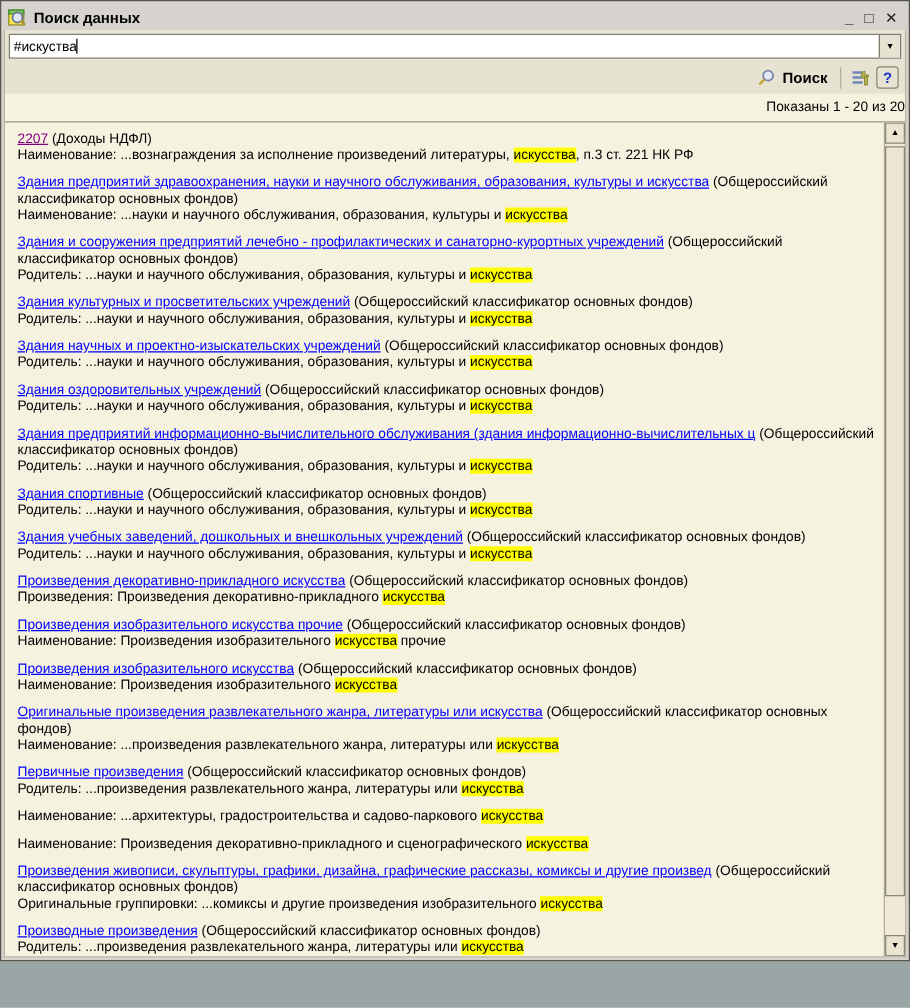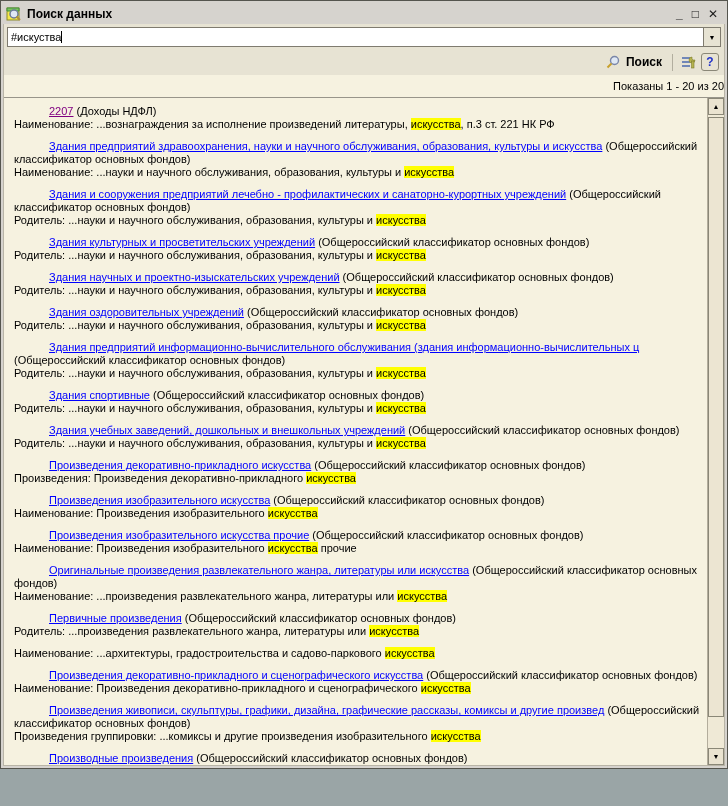--- a/index.html
+++ b/index.html
@@ -29,21 +29,21 @@
   .icon-btn{width:19px;height:19px;display:flex;align-items:center;justify-content:center;}
   .help-btn{width:18px;height:18px;border:1px solid #8a8777;border-radius:3px;
     background:var(--form);display:flex;align-items:center;justify-content:center;
     font-size:12px;font-weight:bold;color:#2233cc;}
   .status-row{flex:0 0 22px;background:var(--cream);display:flex;align-items:center;
     justify-content:flex-end;font-size:11px;color:#000;}
   .results-wrap{flex:1;background:var(--cream);border-top:1px solid #98958a;
     display:flex;overflow:hidden;}
   .results{flex:1;overflow:hidden;padding:7px 6px 0 10px;}
   .result{margin-bottom:9px;font-size:11px;line-height:13px;color:#000;}
-  .rlink{color:var(--link);text-decoration:underline;cursor:pointer;margin-left:35px;}
+  .rlink{color:var(--link);text-decoration:underline;cursor:pointer;}
   .rlink.visited{color:var(--visited);}
   .hl{background:var(--hl);}
   .scrollbar{flex:0 0 17px;background:#efe9d6;border-left:1px solid #b3ad9c;
     display:flex;flex-direction:column;}
   .sb-btn{flex:0 0 17px;border:1px solid #8a8777;background:#eae3d0;
     display:flex;align-items:center;justify-content:center;font-size:7px;color:#000;}
   .sb-thumb{flex:0 0 600px;margin-top:2px;border:1px solid #8a8777;background:#ece5d2;}
   .sb-track{flex:1;}
   svg{display:block;}
 </style>
@@ -147,45 +147,44 @@
           </div>
           <div class="result">
             <div><span class="rlink">Здания учебных заведений, дошкольных и внешкольных учреждений</span> <span>(Общероссийский классификатор основных фондов)</span></div>
             <div><span>Родитель: ...науки и научного обслуживания, образования, культуры и </span><span class="hl">искусства</span></div>
           </div>
           <div class="result">
             <div><span class="rlink">Произведения декоративно-прикладного искусства</span> <span>(Общероссийский классификатор основных фондов)</span></div>
             <div><span>Произведения: Произведения декоративно-прикладного </span><span class="hl">искусства</span></div>
           </div>
           <div class="result">
+            <div><span class="rlink">Произведения изобразительного искусства прочие</span> <span>(Общероссийский классификатор основных фондов)</span></div>
+            <div><span>Наименование: Произведения изобразительного </span><span class="hl">искусства</span><span> прочие</span></div>
+          </div>
+          <div class="result">
             <div><span class="rlink">Произведения изобразительного искусства</span> <span>(Общероссийский классификатор основных фондов)</span></div>
             <div><span>Наименование: Произведения изобразительного </span><span class="hl">искусства</span></div>
           </div>
           <div class="result">
-            <div><span class="rlink">Произведения изобразительного искусства прочие</span> <span>(Общероссийский классификатор основных фондов)</span></div>
-            <div><span>Наименование: Произведения изобразительного </span><span class="hl">искусства</span><span> прочие</span></div>
-          </div>
-          <div class="result">
             <div><span class="rlink">Оригинальные произведения развлекательного жанра, литературы или искусства</span> <span>(Общероссийский классификатор основных фондов)</span></div>
             <div><span>Наименование: ...произведения развлекательного жанра, литературы или </span><span class="hl">искусства</span></div>
           </div>
           <div class="result">
             <div><span class="rlink">Первичные произведения</span> <span>(Общероссийский классификатор основных фондов)</span></div>
             <div><span>Родитель: ...произведения развлекательного жанра, литературы или </span><span class="hl">искусства</span></div>
           </div>
           <div class="result">
             <div><span>Наименование: ...архитектуры, градостроительства и садово-паркового </span><span class="hl">искусства</span></div>
           </div>
           <div class="result">
-            <div><span class="rlink">Произведения декоративно-прикладного и сценографического искусства</span> <span>(Общероссийский классификатор основных фондов)</span></div>
             <div><span>Наименование: Произведения декоративно-прикладного и сценографического </span><span class="hl">искусства</span></div>
           </div>
           <div class="result">
             <div><span class="rlink">Произведения живописи, скульптуры, графики, дизайна, графические рассказы, комиксы и другие произвед</span> <span>(Общероссийский классификатор основных фондов)</span></div>
-            <div><span>Произведения группировки: ...комиксы и другие произведения изобразительного </span><span class="hl">искусства</span></div>
+            <div><span>Оригинальные группировки: ...комиксы и другие произведения изобразительного </span><span class="hl">искусства</span></div>
           </div>
           <div class="result">
             <div><span class="rlink">Производные произведения</span> <span>(Общероссийский классификатор основных фондов)</span></div>
             <div><span>Родитель: ...произведения развлекательного жанра, литературы или </span><span class="hl">искусства</span></div>
           </div>
         </div>
       <div class="scrollbar">
         <div class="sb-btn">
           <span>▲</span>
         </div>

